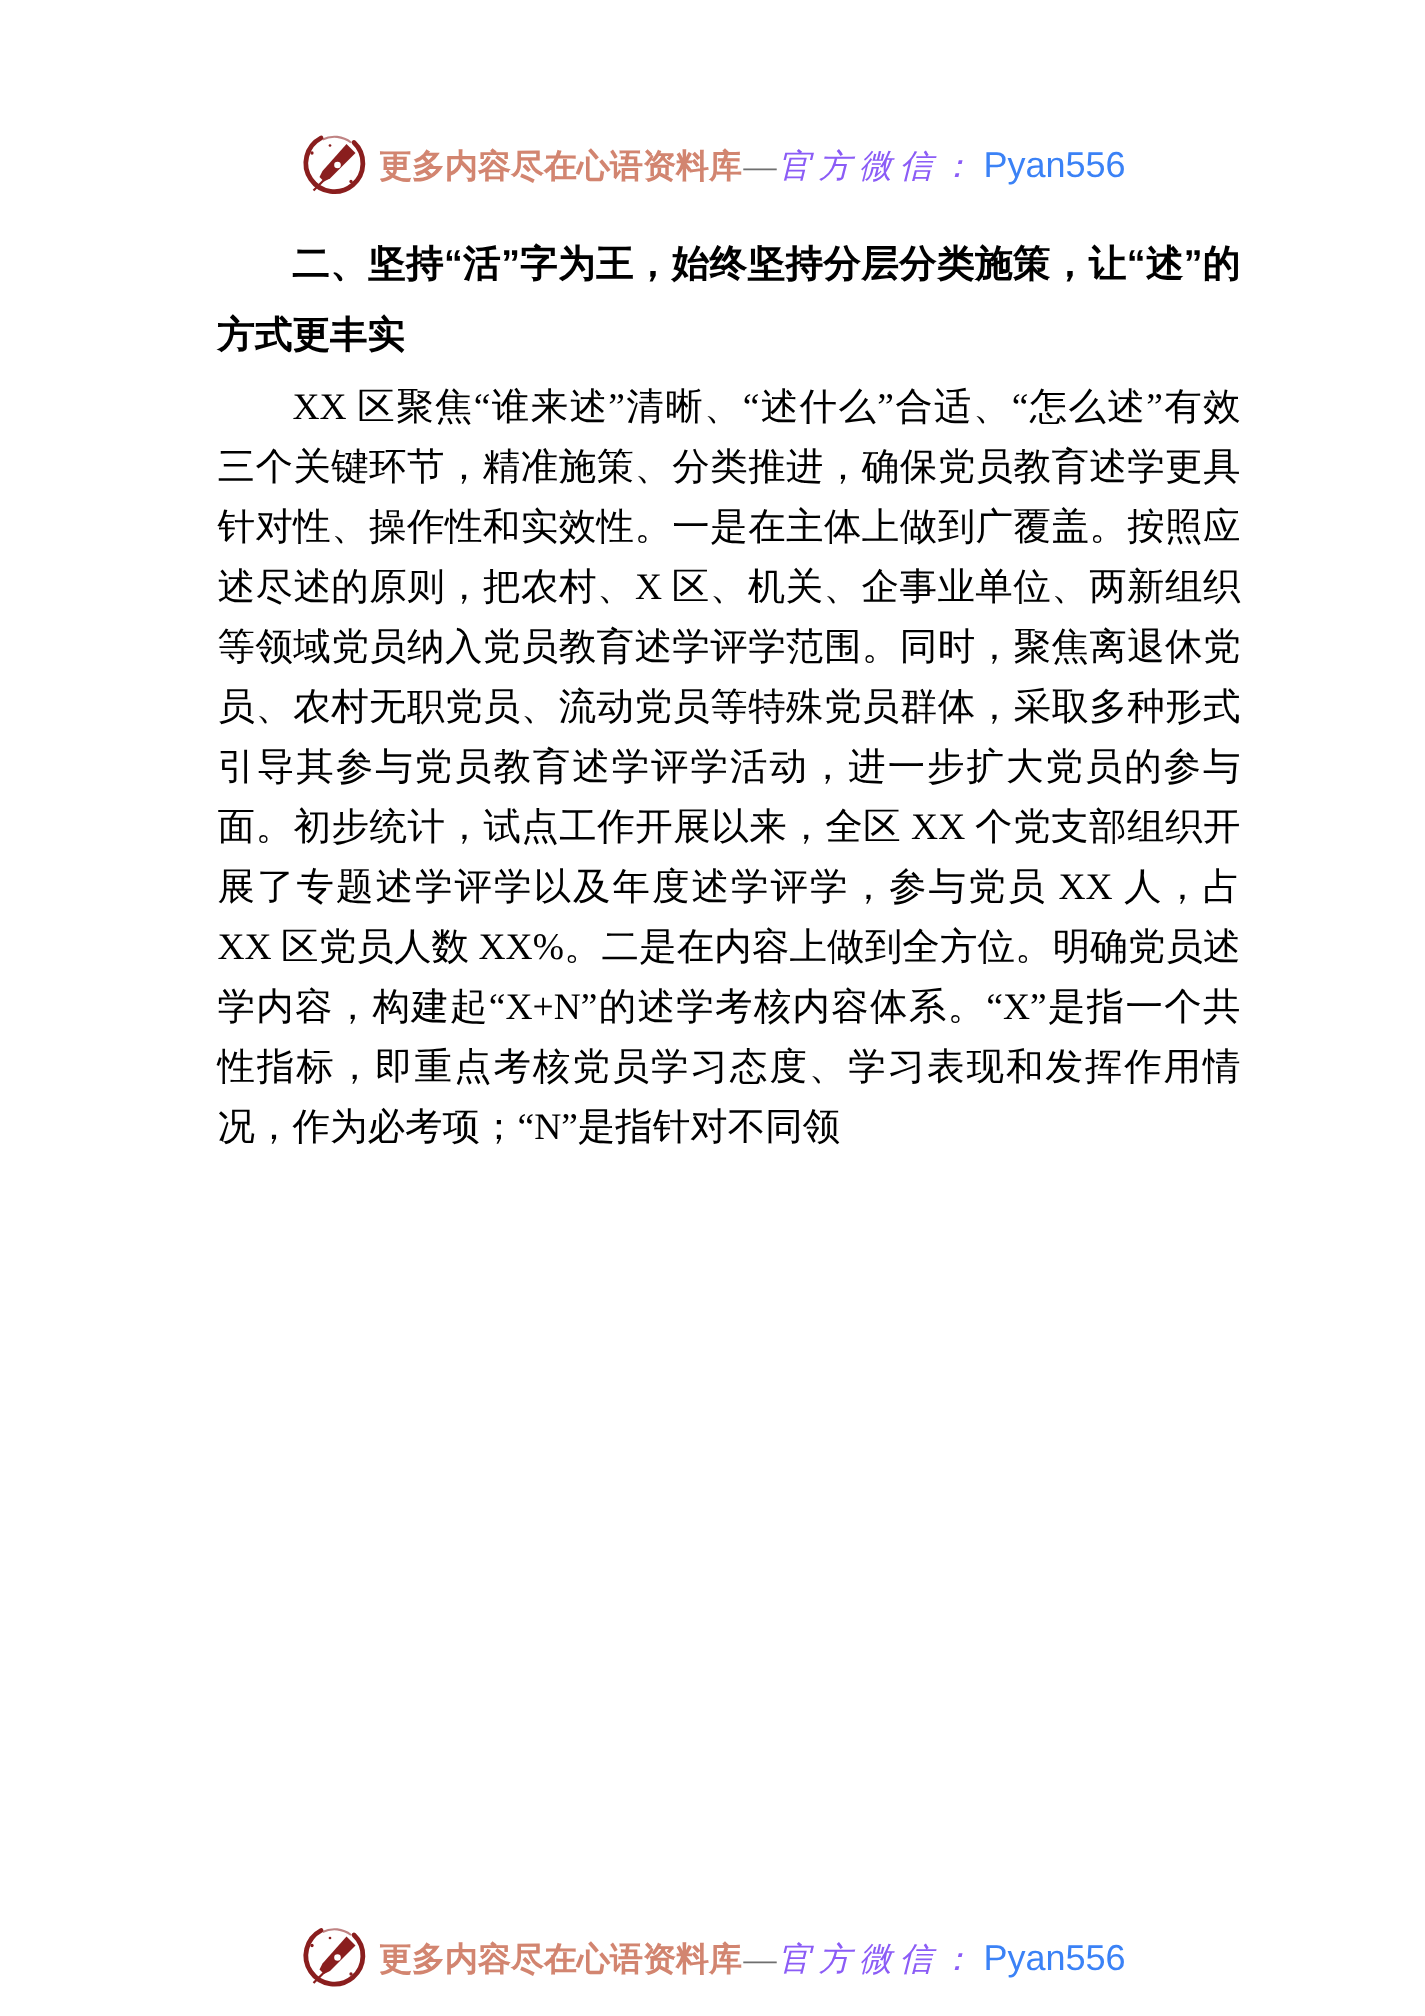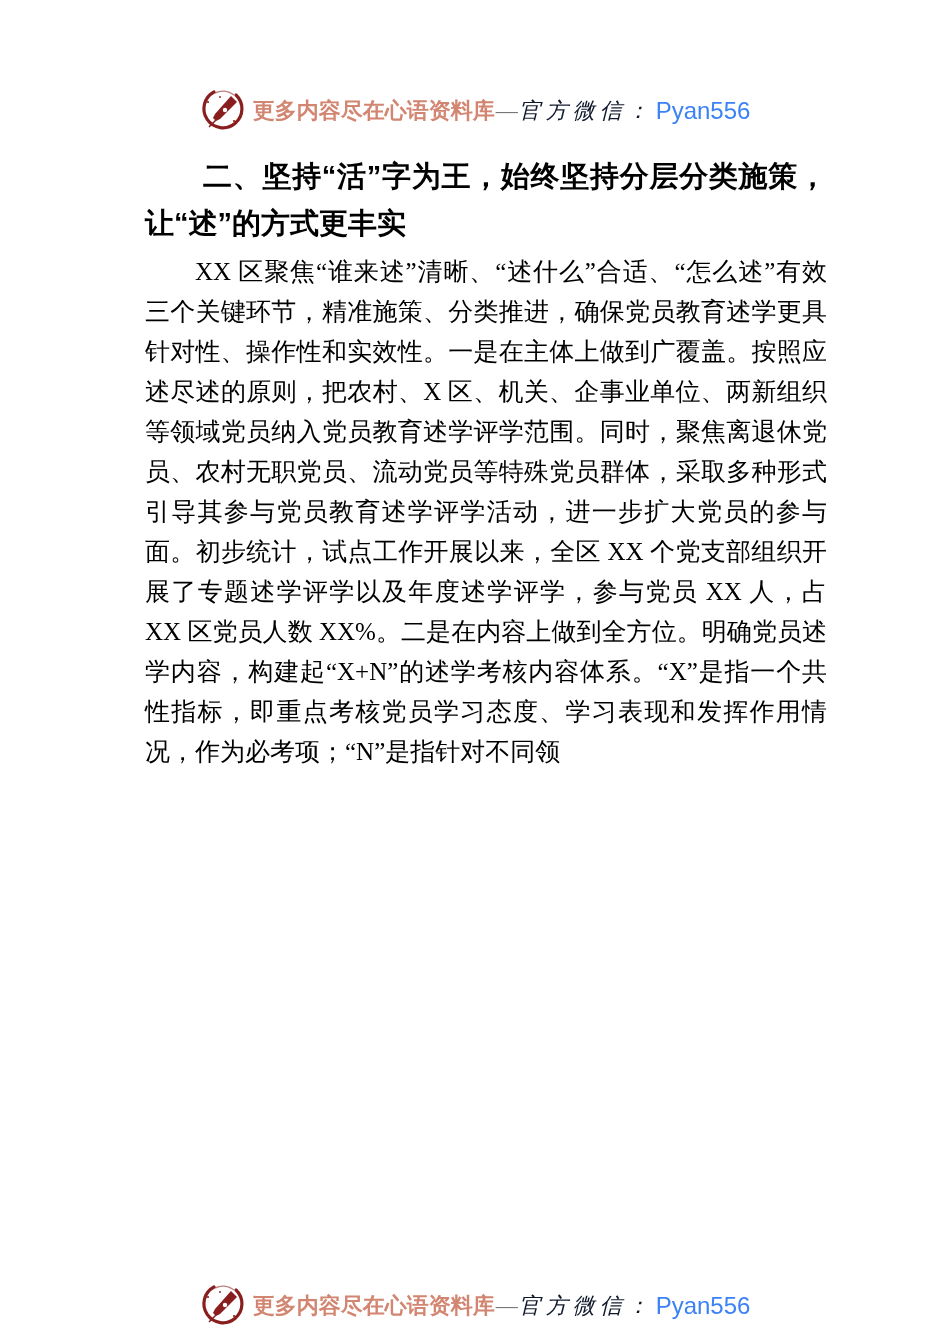--- a/index.html
+++ b/index.html
@@ -44,21 +44,21 @@
   .wm-dash {
     font-size: 22px;
     color: #6f6f6f;
     margin: 0 1px;
   }
   .wm-label {
     font-family: "DejaVu Serif", serif;
     font-style: italic;
     font-size: 22px;
     letter-spacing: 5px;
-    color: #0f172a;
+    color: #8b5cf6;
   }
   .wm-id {
     font-family: "Liberation Sans", "DejaVu Sans", sans-serif;
     font-size: 24px;
     color: #3b82f6;
     margin-left: 2px;
   }
 
   
   .content {
@@ -74,21 +74,21 @@
     line-height: 40px;
     text-align: justify;
     text-justify: inter-character;
     font-family: "Liberation Serif", "DejaVu Serif", serif;
   }
   .content p.indent { text-indent: 2em; }
   .content h2 {
     margin: 7px 0 5px 0;
     font-family: "Liberation Sans", "DejaVu Sans", sans-serif;
     font-weight: 700;
-    font-size: 29px;
+    font-size: 25px;
     line-height: 47px;
     text-indent: 2em;
     text-align: justify;
     color: #000000;
   }
 </style>
 </head>
 <body>
 
 <div class="page">

